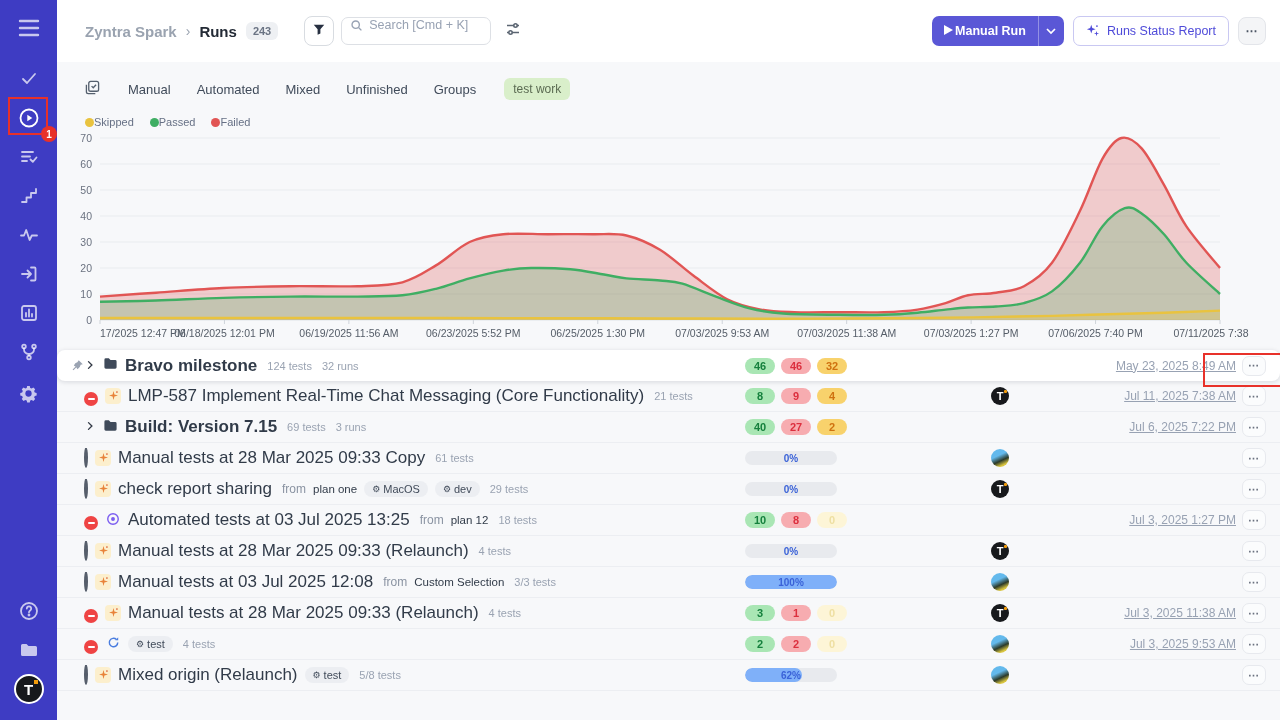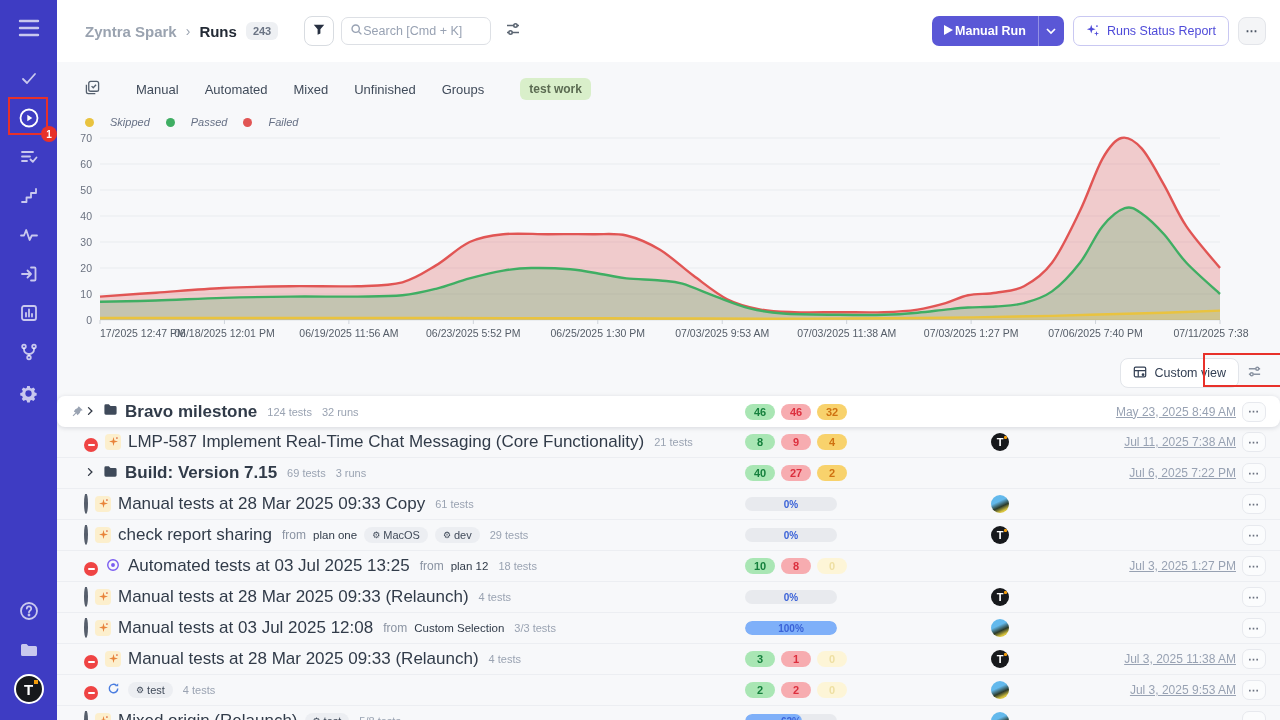--- a/index.html
+++ b/index.html
@@ -21,46 +21,46 @@
     display:flex; align-items:center; padding:0 14px 0 28px; }
   .crumb { display:flex; align-items:center; gap:9px; }
   .crumb .proj { font-size:15px; font-weight:700; color:#9aa3b0; }
   .crumb .sep { color:#9aa3b0; font-size:14px; }
   .crumb .page { font-size:15px; font-weight:700; color:#232a35; }
   .count-pill { background:#eef0f3; color:#6a7383; font-size:11px; font-weight:700;
     border-radius:6px; padding:3px 7px; }
   .iconbtn { width:30px; height:30px; border:1px solid #d8dce1; border-radius:8px;
     background:#fff; display:flex; align-items:center; justify-content:center; cursor:pointer; }
   .searchbox { margin-left:7px; width:150px; height:28px; border:1px solid #dde0e5;
-    border-radius:7px; background:#fff; display:flex; align-items:center; padding:0 8px; }
+    border-radius:7px; background:#fff; display:flex; align-items:flex-start; gap:6px; padding:0 8px; }
   .searchbox input { border:none; outline:none; width:110px; font-size:12.5px;
     color:#333; font-family:"Liberation Sans",sans-serif; background:transparent; }
   .searchbox input::placeholder { color:#98a2b3; }
   .topbar-right { margin-left:auto; display:flex; align-items:center; gap:9px; }
   .btn-primary { display:flex; align-items:center; height:30px; background:#5a57d6;
     border-radius:7px; color:#fff; font-size:12.5px; font-weight:700; cursor:pointer; overflow:hidden; }
   .btn-primary .mainpart { display:flex; align-items:center; gap:2px; padding:0 12px; }
   .btn-primary .chev { width:26px; height:30px; display:flex; align-items:center; justify-content:center;
     border-left:1px solid rgba(255,255,255,.35); }
   .btn-outline { display:flex; align-items:center; gap:7px; height:30px; padding:0 12px;
     border:1px solid #c9c8f2; border-radius:7px; background:#fff; color:#4f4bd9;
     font-size:12.5px; font-weight:400; cursor:pointer; }
   .btn-more { width:28px; height:28px; border:1px solid #e3e5ea; background:#f4f5f7;
     border-radius:8px; display:flex; align-items:center; justify-content:center;
     color:#4b5563; font-weight:700; letter-spacing:1px; font-size:12px; cursor:pointer; }
 
   
-  .tabsrow { display:flex; align-items:center; gap:36px; padding:16px 0 6px 28px; }
+  .tabsrow { display:flex; align-items:center; gap:28px; padding:16px 0 6px 28px; }
   .tab { font-size:13px; font-weight:500; color:#404b5a; cursor:pointer; }
-  .env-badge { background:#d9efca; color:#5b6b52; font-size:12px; font-weight:700;
+  .env-badge { background:#d9efca; color:#5b6b52; font-size:12px; font-weight:400;
     border-radius:6px; padding:4px 9px; }
 
   
   .legend { display:flex; align-items:center; gap:16px; padding:10px 0 0 28px; }
-  .legend-item { display:flex; align-items:center; gap:16px; font-size:11px; color:#667085;font-style:italic; }
+  .legend-item { display:flex; align-items:center; gap:0; font-size:11px; color:#667085; }
   .legend-dot { width:9px; height:9px; border-radius:50%; }
   .chartwrap { position:relative; margin-left:13px; margin-top:2px; }
 
   
   .cv-row { display:flex; justify-content:flex-end; align-items:center; gap:8px;
     padding:8px 18px 8px 0; }
   .btn-cv { display:flex; align-items:center; gap:7px; height:30px; padding:0 12px;
     background:#fff; border:1px solid #e2e5ea; border-radius:8px; font-size:12.5px;
     font-weight:500; color:#344054; cursor:pointer; }
 
@@ -328,39 +328,20 @@
         <text x="1150" y="207" text-anchor="middle" font-size="10.5" fill="#555d68" font-family="Liberation Sans">07/11/2025 7:38 AM</text>
         <path d="M30,166.6C39.333333333333336,165.95,65.46666666666667,164.13,86,162.7C106.53333333333333,161.26999999999998,130.79999999999998,159.10333333333332,153.2,158.01999999999998C175.6,156.93666666666664,198,156.50333333333333,220.4,156.2C242.8,155.89666666666665,268.93333333333334,156.85,287.6,156.2C306.2666666666667,155.54999999999998,319.33333333333337,155.76666666666668,332.40000000000003,152.3C345.4666666666667,148.83333333333334,354.8,142.11666666666667,366,135.4C377.2,128.68333333333334,388.40000000000003,117.2,399.6,112C410.8,106.8,420.1333333333333,105.5,433.2,104.2C446.26666666666665,102.9,463.06666666666666,104.2,478,104.2C492.93333333333334,104.2,509.7333333333333,103.98333333333333,522.8,104.2C535.8666666666666,104.41666666666667,545.1999999999999,102.9,556.4,105.5C567.6,108.1,578.8,113.08333333333333,590,119.8C601.2,126.51666666666667,612.4,137.5666666666667,623.6,145.8C634.8000000000001,154.03333333333333,646,163.56666666666666,657.2,169.2C668.4000000000001,174.83333333333331,679.5999999999999,177.43333333333334,690.8,179.6C702,181.76666666666665,711.3333333333333,181.76666666666665,724.4,182.2C737.4666666666667,182.63333333333333,754.2666666666667,182.2,769.2,182.2C784.1333333333334,182.2,800.9333333333334,182.63333333333333,814,182.2C827.0666666666666,181.76666666666665,837.3333333333334,181.11666666666667,847.6,179.6C857.8666666666667,178.08333333333331,867.2,175.48333333333332,875.6,173.1C884,170.71666666666667,889.6,167.03333333333336,898,165.3C906.4,163.56666666666666,916.6666666666666,164.21666666666667,926,162.7C935.3333333333334,161.1833333333333,944.6666666666666,161.1833333333333,954,156.2C963.3333333333334,151.21666666666667,972.6666666666666,145.36666666666667,982,132.8C991.3333333333334,120.23333333333335,1001.6,98.13333333333334,1010,80.8C1018.4,63.466666666666654,1025.4933333333333,40.933333333333316,1032.4,28.799999999999983C1039.3066666666668,16.66666666666665,1044.9066666666668,9.733333333333329,1051.44,8C1057.9733333333334,6.26666666666667,1064.506666666667,10.600000000000009,1071.6000000000001,18.400000000000006C1078.6933333333334,26.200000000000003,1086.5333333333333,41.79999999999998,1094,54.79999999999998C1101.4666666666667,67.79999999999998,1107.0666666666666,82.53333333333332,1116.3999999999999,96.39999999999999C1125.7333333333331,110.26666666666667,1144.4,131.06666666666666,1150,138L1150,190L30,190Z" fill="rgba(224,86,86,0.28)"></path>
         <path d="M30,166.6C39.333333333333336,165.95,65.46666666666667,164.13,86,162.7C106.53333333333333,161.26999999999998,130.79999999999998,159.10333333333332,153.2,158.01999999999998C175.6,156.93666666666664,198,156.50333333333333,220.4,156.2C242.8,155.89666666666665,268.93333333333334,156.85,287.6,156.2C306.2666666666667,155.54999999999998,319.33333333333337,155.76666666666668,332.40000000000003,152.3C345.4666666666667,148.83333333333334,354.8,142.11666666666667,366,135.4C377.2,128.68333333333334,388.40000000000003,117.2,399.6,112C410.8,106.8,420.1333333333333,105.5,433.2,104.2C446.26666666666665,102.9,463.06666666666666,104.2,478,104.2C492.93333333333334,104.2,509.7333333333333,103.98333333333333,522.8,104.2C535.8666666666666,104.41666666666667,545.1999999999999,102.9,556.4,105.5C567.6,108.1,578.8,113.08333333333333,590,119.8C601.2,126.51666666666667,612.4,137.5666666666667,623.6,145.8C634.8000000000001,154.03333333333333,646,163.56666666666666,657.2,169.2C668.4000000000001,174.83333333333331,679.5999999999999,177.43333333333334,690.8,179.6C702,181.76666666666665,711.3333333333333,181.76666666666665,724.4,182.2C737.4666666666667,182.63333333333333,754.2666666666667,182.2,769.2,182.2C784.1333333333334,182.2,800.9333333333334,182.63333333333333,814,182.2C827.0666666666666,181.76666666666665,837.3333333333334,181.11666666666667,847.6,179.6C857.8666666666667,178.08333333333331,867.2,175.48333333333332,875.6,173.1C884,170.71666666666667,889.6,167.03333333333336,898,165.3C906.4,163.56666666666666,916.6666666666666,164.21666666666667,926,162.7C935.3333333333334,161.1833333333333,944.6666666666666,161.1833333333333,954,156.2C963.3333333333334,151.21666666666667,972.6666666666666,145.36666666666667,982,132.8C991.3333333333334,120.23333333333335,1001.6,98.13333333333334,1010,80.8C1018.4,63.466666666666654,1025.4933333333333,40.933333333333316,1032.4,28.799999999999983C1039.3066666666668,16.66666666666665,1044.9066666666668,9.733333333333329,1051.44,8C1057.9733333333334,6.26666666666667,1064.506666666667,10.600000000000009,1071.6000000000001,18.400000000000006C1078.6933333333334,26.200000000000003,1086.5333333333333,41.79999999999998,1094,54.79999999999998C1101.4666666666667,67.79999999999998,1107.0666666666666,82.53333333333332,1116.3999999999999,96.39999999999999C1125.7333333333331,110.26666666666667,1144.4,131.06666666666666,1150,138" fill="none" stroke="#e15554" stroke-width="2.4"></path>
         <path d="M30,171.8C39.333333333333336,171.58333333333334,65.46666666666667,171.15,86,170.5C106.53333333333333,169.85,130.79999999999998,168.55,153.2,167.9C175.6,167.25,198,166.81666666666666,220.4,166.6C242.8,166.38333333333333,268.93333333333334,166.81666666666666,287.6,166.6C306.2666666666667,166.38333333333333,319.33333333333337,166.60000000000002,332.40000000000003,165.3C345.4666666666667,164,354.8,161.61666666666667,366,158.8C377.2,155.98333333333335,388.40000000000003,151.43333333333334,399.6,148.4C410.8,145.36666666666667,422.93333333333334,142.33333333333331,433.2,140.6C443.46666666666664,138.86666666666667,450,138.21666666666667,461.2,138C472.4,137.78333333333333,488.26666666666665,138.21666666666667,500.4,139.3C512.5333333333333,140.38333333333335,524.6666666666666,142.98333333333335,534,144.5C543.3333333333334,146.01666666666665,547.0666666666666,147.40333333333334,556.4,148.4C565.7333333333333,149.39666666666668,580.6666666666666,149.61333333333334,590,150.48000000000002C599.3333333333334,151.3466666666667,603.0666666666666,150.91333333333333,612.4,153.6C621.7333333333333,156.28666666666666,634.8,162.48333333333332,646,166.6C657.2,170.71666666666667,668.3999999999999,175.48333333333335,679.5999999999999,178.3C690.8,181.11666666666667,698.2666666666665,182.41666666666666,713.1999999999999,183.5C728.1333333333333,184.58333333333334,752.4000000000001,184.58333333333334,769.2,184.8C786,185.01666666666668,800.9333333333334,185.14666666666668,814,184.8C827.0666666666666,184.45333333333335,837.3333333333334,183.58666666666667,847.6,182.72C857.8666666666667,181.85333333333332,867.2,180.46666666666667,875.6,179.6C884,178.73333333333332,889.6,178.04000000000002,898,177.52C906.4,177,916.6666666666666,177.21666666666667,926,176.48C935.3333333333334,175.7433333333333,944.6666666666666,175.61333333333332,954,173.1C963.3333333333334,170.58666666666667,972.6666666666666,168.11666666666667,982,161.4C991.3333333333334,154.68333333333334,1001.6,143.63333333333335,1010,132.8C1018.4,121.96666666666667,1024.9333333333334,105.5,1032.4,96.39999999999999C1039.8666666666668,87.29999999999998,1048.2666666666667,80.36666666666667,1054.8,78.2C1061.3333333333333,76.03333333333333,1065.0666666666668,79.06666666666666,1071.6000000000001,83.39999999999999C1078.1333333333334,87.73333333333332,1086.5333333333333,95.96666666666667,1094,104.2C1101.4666666666667,112.43333333333334,1107.0666666666666,122.83333333333334,1116.3999999999999,132.8C1125.7333333333331,142.76666666666668,1144.4,158.8,1150,164L1150,190L30,190Z" fill="rgba(63,176,96,0.25)"></path>
         <path d="M30,171.8C39.333333333333336,171.58333333333334,65.46666666666667,171.15,86,170.5C106.53333333333333,169.85,130.79999999999998,168.55,153.2,167.9C175.6,167.25,198,166.81666666666666,220.4,166.6C242.8,166.38333333333333,268.93333333333334,166.81666666666666,287.6,166.6C306.2666666666667,166.38333333333333,319.33333333333337,166.60000000000002,332.40000000000003,165.3C345.4666666666667,164,354.8,161.61666666666667,366,158.8C377.2,155.98333333333335,388.40000000000003,151.43333333333334,399.6,148.4C410.8,145.36666666666667,422.93333333333334,142.33333333333331,433.2,140.6C443.46666666666664,138.86666666666667,450,138.21666666666667,461.2,138C472.4,137.78333333333333,488.26666666666665,138.21666666666667,500.4,139.3C512.5333333333333,140.38333333333335,524.6666666666666,142.98333333333335,534,144.5C543.3333333333334,146.01666666666665,547.0666666666666,147.40333333333334,556.4,148.4C565.7333333333333,149.39666666666668,580.6666666666666,149.61333333333334,590,150.48000000000002C599.3333333333334,151.3466666666667,603.0666666666666,150.91333333333333,612.4,153.6C621.7333333333333,156.28666666666666,634.8,162.48333333333332,646,166.6C657.2,170.71666666666667,668.3999999999999,175.48333333333335,679.5999999999999,178.3C690.8,181.11666666666667,698.2666666666665,182.41666666666666,713.1999999999999,183.5C728.1333333333333,184.58333333333334,752.4000000000001,184.58333333333334,769.2,184.8C786,185.01666666666668,800.9333333333334,185.14666666666668,814,184.8C827.0666666666666,184.45333333333335,837.3333333333334,183.58666666666667,847.6,182.72C857.8666666666667,181.85333333333332,867.2,180.46666666666667,875.6,179.6C884,178.73333333333332,889.6,178.04000000000002,898,177.52C906.4,177,916.6666666666666,177.21666666666667,926,176.48C935.3333333333334,175.7433333333333,944.6666666666666,175.61333333333332,954,173.1C963.3333333333334,170.58666666666667,972.6666666666666,168.11666666666667,982,161.4C991.3333333333334,154.68333333333334,1001.6,143.63333333333335,1010,132.8C1018.4,121.96666666666667,1024.9333333333334,105.5,1032.4,96.39999999999999C1039.8666666666668,87.29999999999998,1048.2666666666667,80.36666666666667,1054.8,78.2C1061.3333333333333,76.03333333333333,1065.0666666666668,79.06666666666666,1071.6000000000001,83.39999999999999C1078.1333333333334,87.73333333333332,1086.5333333333333,95.96666666666667,1094,104.2C1101.4666666666667,112.43333333333334,1107.0666666666666,122.83333333333334,1116.3999999999999,132.8C1125.7333333333331,142.76666666666668,1144.4,158.8,1150,164" fill="none" stroke="#3fae63" stroke-width="2.4"></path>
         <path d="M30,187.92C48.66666666666667,187.92,104.66666666666666,187.92,142,187.92C179.33333333333334,187.92,216.66666666666666,187.92,254,187.92C291.3333333333333,187.92,328.6666666666667,187.87666666666667,366,187.92C403.3333333333333,187.9633333333333,440.6666666666667,188.09333333333333,478,188.18C515.3333333333334,188.26666666666668,552.6666666666666,188.35333333333332,590,188.44C627.3333333333334,188.52666666666667,664.6666666666666,188.7433333333333,702,188.7C739.3333333333334,188.65666666666667,780.4,188.39666666666668,814,188.18C847.6,187.96333333333334,875.6,187.79000000000002,903.6,187.4C931.6,187.01,959.6,186.36,982,185.84C1004.4,185.32,1019.3333333333334,184.8,1038,184.28C1056.6666666666667,183.76,1075.3333333333333,183.32666666666665,1094,182.72C1112.6666666666667,182.11333333333334,1140.6666666666667,180.98666666666665,1150,180.64L1150,190L30,190Z" fill="rgba(233,195,63,0.30)"></path>
         <path d="M30,187.92C48.66666666666667,187.92,104.66666666666666,187.92,142,187.92C179.33333333333334,187.92,216.66666666666666,187.92,254,187.92C291.3333333333333,187.92,328.6666666666667,187.87666666666667,366,187.92C403.3333333333333,187.9633333333333,440.6666666666667,188.09333333333333,478,188.18C515.3333333333334,188.26666666666668,552.6666666666666,188.35333333333332,590,188.44C627.3333333333334,188.52666666666667,664.6666666666666,188.7433333333333,702,188.7C739.3333333333334,188.65666666666667,780.4,188.39666666666668,814,188.18C847.6,187.96333333333334,875.6,187.79000000000002,903.6,187.4C931.6,187.01,959.6,186.36,982,185.84C1004.4,185.32,1019.3333333333334,184.8,1038,184.28C1056.6666666666667,183.76,1075.3333333333333,183.32666666666665,1094,182.72C1112.6666666666667,182.11333333333334,1140.6666666666667,180.98666666666665,1150,180.64" fill="none" stroke="#e9c33f" stroke-width="2.4"></path>
       </svg>
   </div>
 
-  <div class="cv-row">
-    <div class="btn-cv">
-      <span>
-        <svg width="14" height="14" viewBox="0 0 16 16" fill="none" stroke="#344054" stroke-width="1.4">
-            <rect x="1.5" y="2.5" width="13" height="11" rx="1.5"></rect>
-            <path d="M1.5 6.5h13M6 6.5V13.5"></path>
-            <circle cx="11.5" cy="11" r="1.6" fill="#344054" stroke="none"></circle>
-          </svg>
-      </span>
-      <span>Custom view</span>
-    </div>
-    <span style="cursor:pointer">
-      <svg width="15" height="15" viewBox="0 0 16 16" fill="none" stroke="#8a93a2" stroke-width="1.5">
-          <path d="M2 5h12M2 11h12"></path>
-          <circle cx="11" cy="5" r="1.6" fill="#fff"></circle>
-          <circle cx="5" cy="11" r="1.6" fill="#fff"></circle>
-        </svg>
-    </span>
-  </div>
 
   <div class="table" id="runs-table">
       <div class="trow hover">
         <span class="pin-ic"><svg width="13" height="13" viewBox="0 0 16 16">
             <path d="M9.5 1.5l5 5-2.6.7-1.1 2.5L8 12.5 6.2 9.8 3.5 8l1.8-2.8 2.5-1.1z" fill="#9aa3b2"></path>
             <path d="M6.5 9.5L2.5 13.5" stroke="#9aa3b2" stroke-width="1.4"></path>
           </svg></span>
         <div class="row-main">
           <span><svg width="12" height="12" viewBox="0 0 16 16">
               <path d="M6 3.5l4.5 4.5L6 12.5" stroke="#333a46" stroke-width="1.8" fill="none" stroke-linecap="round"></path>

